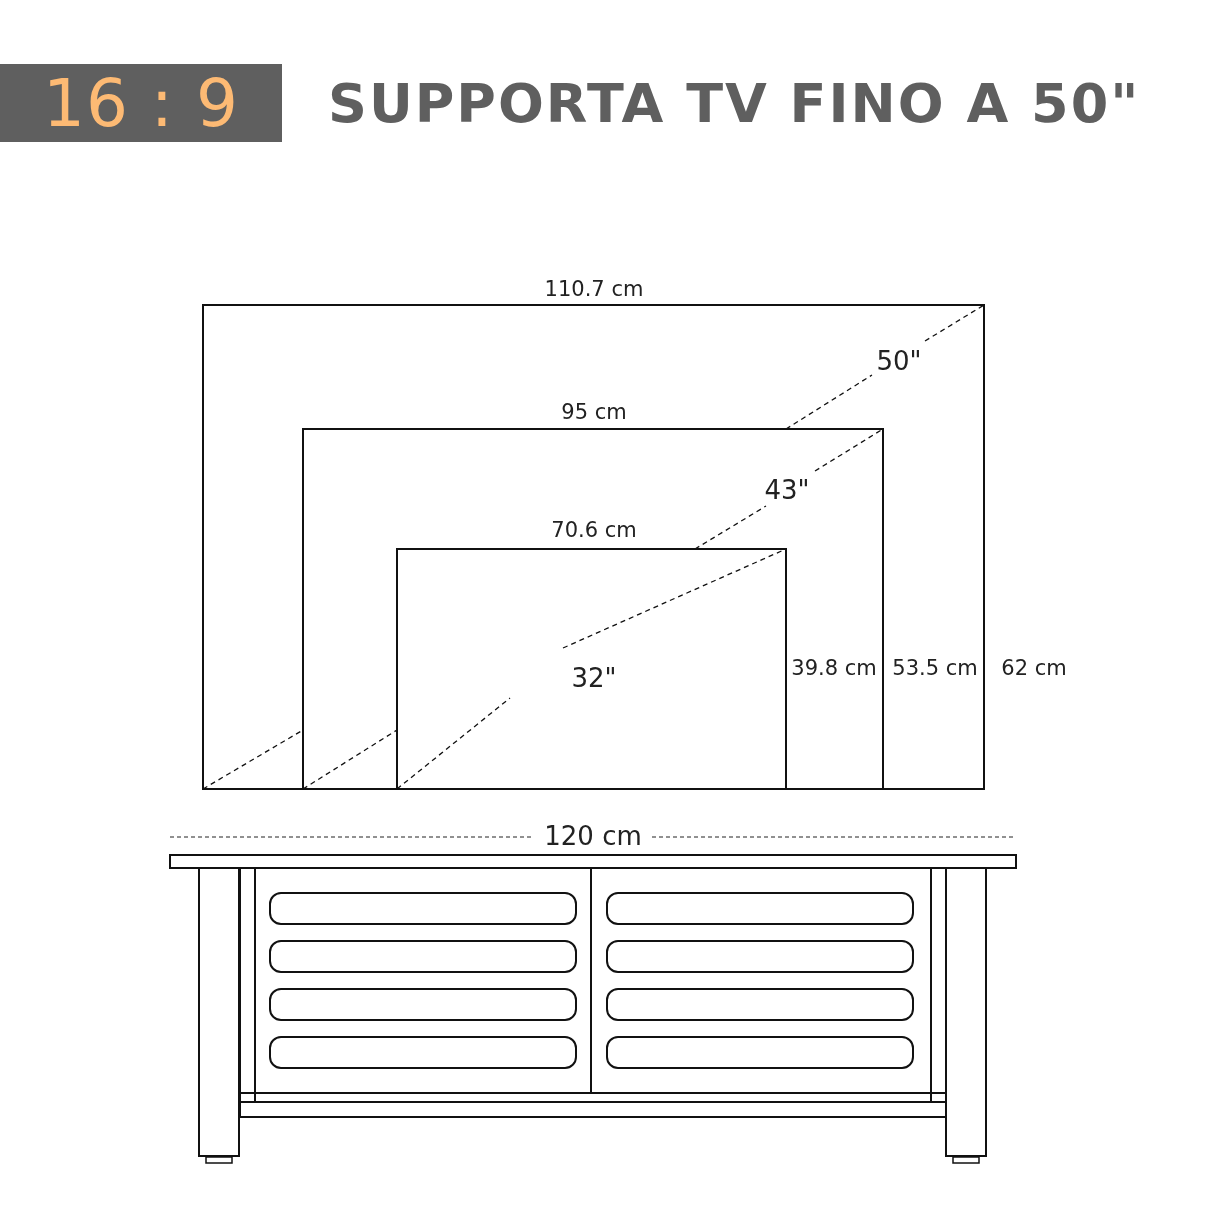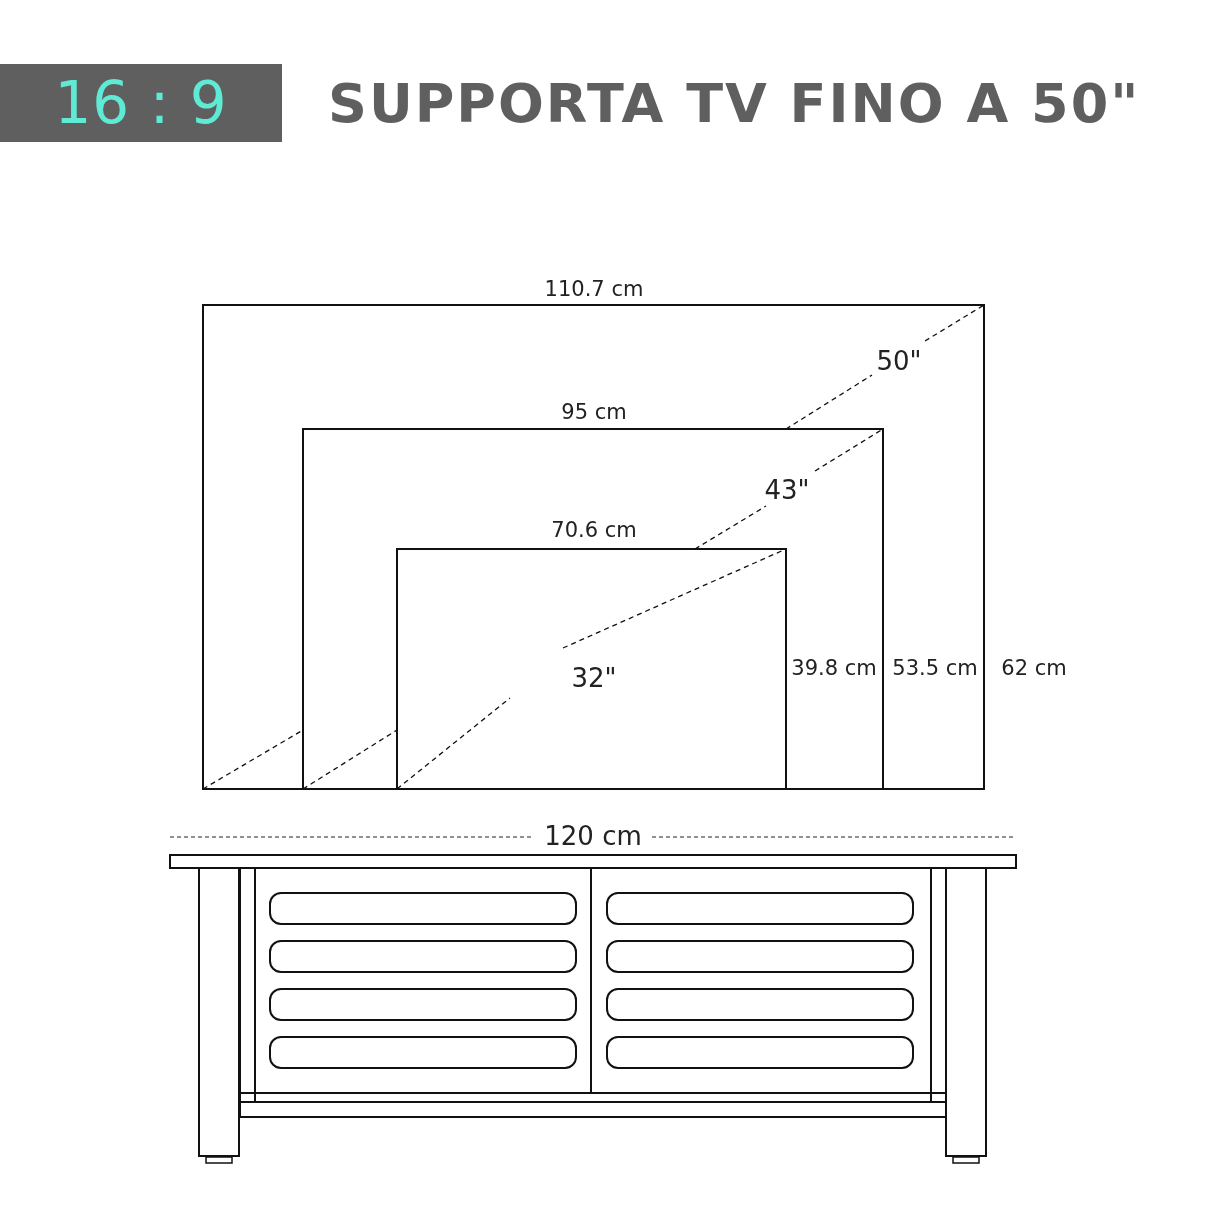--- a/index.html
+++ b/index.html
@@ -1,21 +1,21 @@
 <!DOCTYPE html>
 <html><head>
   <meta charset="utf-8">
   <style>
     html, body { margin: 0; padding: 0; background: #ffffff; }
     body { width: 1214px; height: 1214px; position: relative; overflow: hidden; font-family: "DejaVu Sans", sans-serif; }
     .ratio-badge {
       position: absolute; left: 0; top: 64px; width: 282px; height: 78px;
-      background: #5f5f5f; color: #5eead4;
+      background: #5f5f5f; color: #fdba74;
       display: flex; align-items: center; justify-content: center;
-      font-family: "DejaVu Sans", sans-serif; font-size: 58px; font-weight: 400; letter-spacing: 1px;
+      font-family: "DejaVu Sans", sans-serif; font-size: 66px; font-weight: 400; letter-spacing: 1px;
     }
     .headline {
       position: absolute; left: 328px; top: 64px; height: 78px;
       display: flex; align-items: center;
       color: #5f5f5f; font-family: "DejaVu Sans", sans-serif; font-weight: 700; font-size: 54px;
       letter-spacing: 2px; white-space: nowrap;
     }
     svg.diagram { position: absolute; left: 0; top: 0; }
     .lbl { font-family: "DejaVu Sans", sans-serif; fill: #222222; }
   </style>

